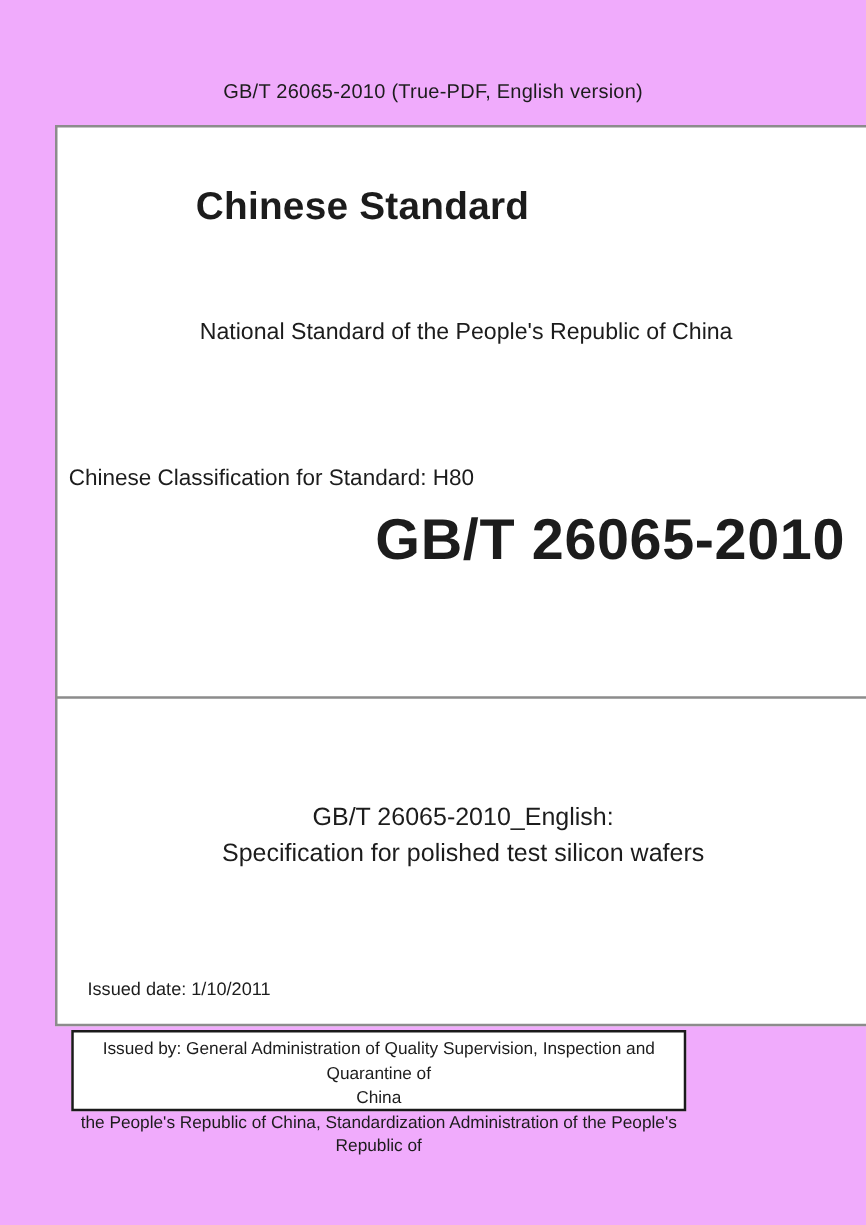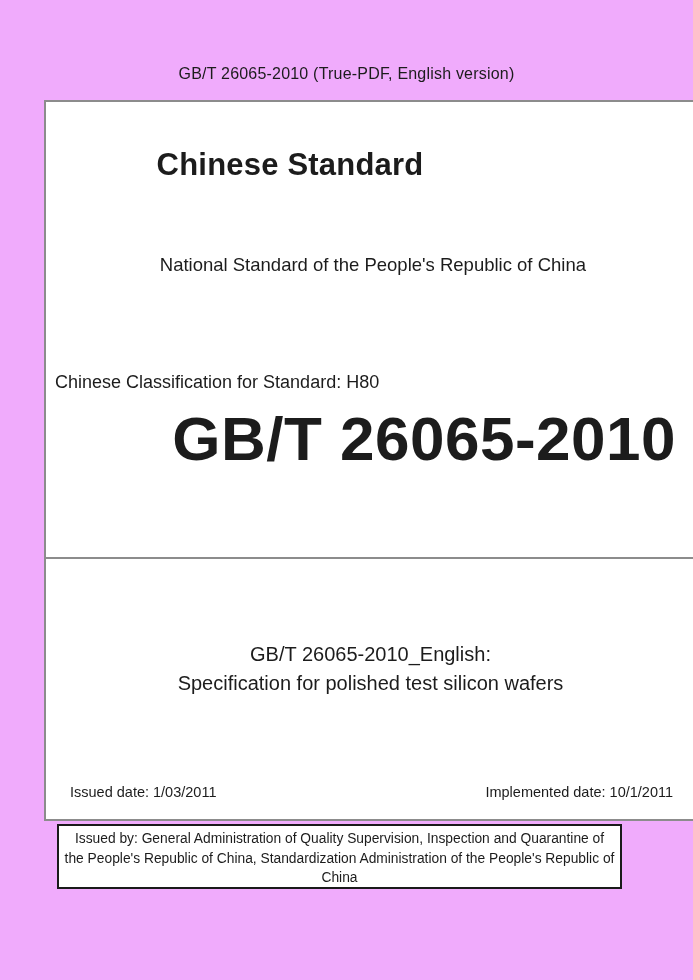--- a/index.html
+++ b/index.html
@@ -70,21 +70,21 @@
     top: 238px;
     left: 9px;
     font-size: 18px;
     line-height: 1;
     margin-top: 33px;
   }
   .std-number {
     position: absolute;
     top: 306px;
     right: 19px;
-    font-size: 62px;
+    font-size: 46px;
     font-weight: bold;
     line-height: 1;
     letter-spacing: 0.5px;
     white-space: nowrap;
   }
   .section-divider {
     position: absolute;
     top: 455px;
     left: -2px;
     right: -2px;
@@ -106,21 +106,21 @@
     right: 22px;
     display: flex;
     justify-content: space-between;
     font-size: 14.5px;
     line-height: 1.2;
   }
   .issuer-box {
     position: absolute;
     left: 57px;
     top: 824px;
-    width: 565px;
+    width: 492px;
     height: 65px;
     border: 2px solid var(--color-border-black, #1a1a1a);
     box-sizing: border-box;
     background: #ffffff;
     text-align: center;
     font-size: 13.8px;
     line-height: 19.5px;
     padding-top: 3px;
   }
   .footer-link-wrap {
@@ -158,26 +158,25 @@
     <div class="std-number">GB/T 26065-2010</div>
 
     <div class="section-divider"></div>
 
     <div class="english-title">
       <div>GB/T 26065-2010_English:</div>
       <div>Specification for polished test silicon wafers</div>
     </div>
 
     <div class="dates-row">
-      <span>Issued date: 1/03/2011</span>
-      <span>Implemented date: 10/1/2011</span>
+      <span>Issued date: 1/10/2011</span>
     </div>
 
   </div>
 
   <div class="issuer-box">
     <div>Issued by: General Administration of Quality Supervision, Inspection and Quarantine of</div>
+    <div>China</div>
     <div>the People's Republic of China, Standardization Administration of the People's Republic of</div>
-    <div>China</div>
   </div>
 
 
 </div>
 
 </body></html>

